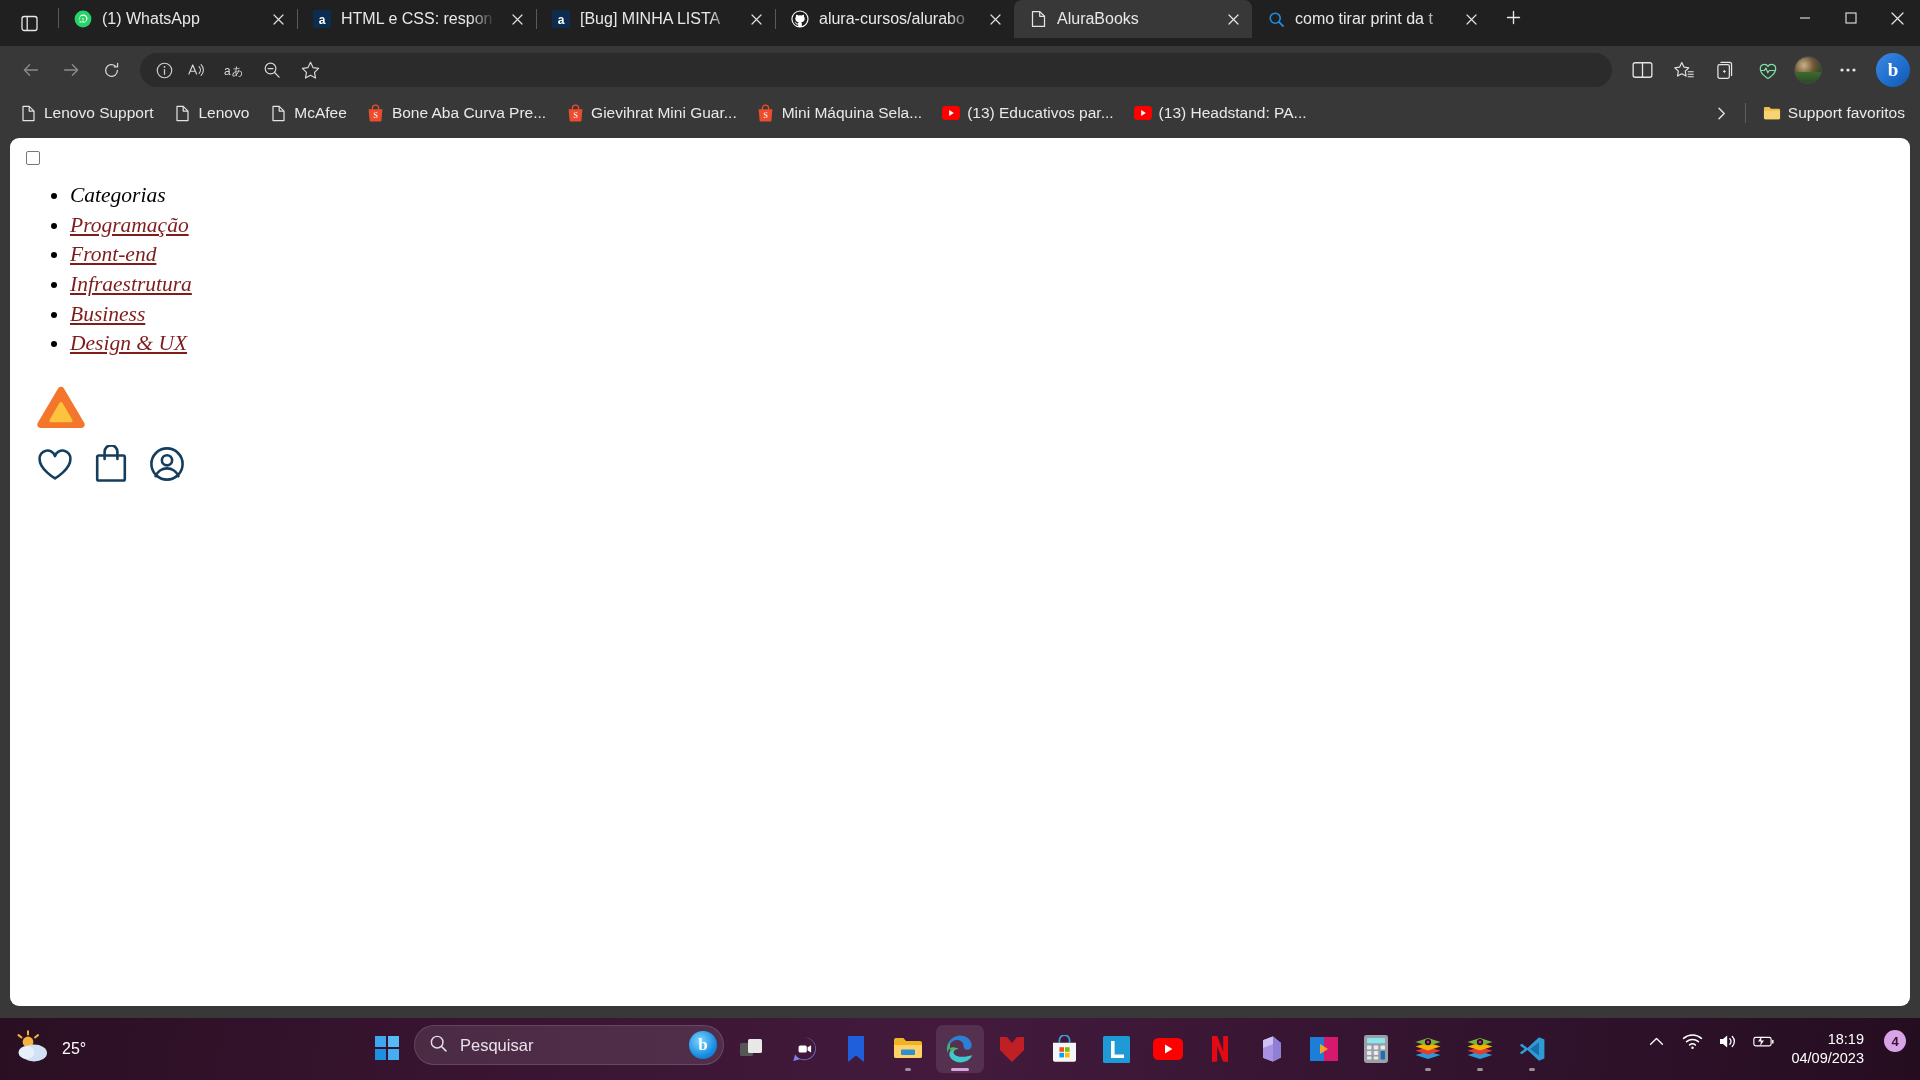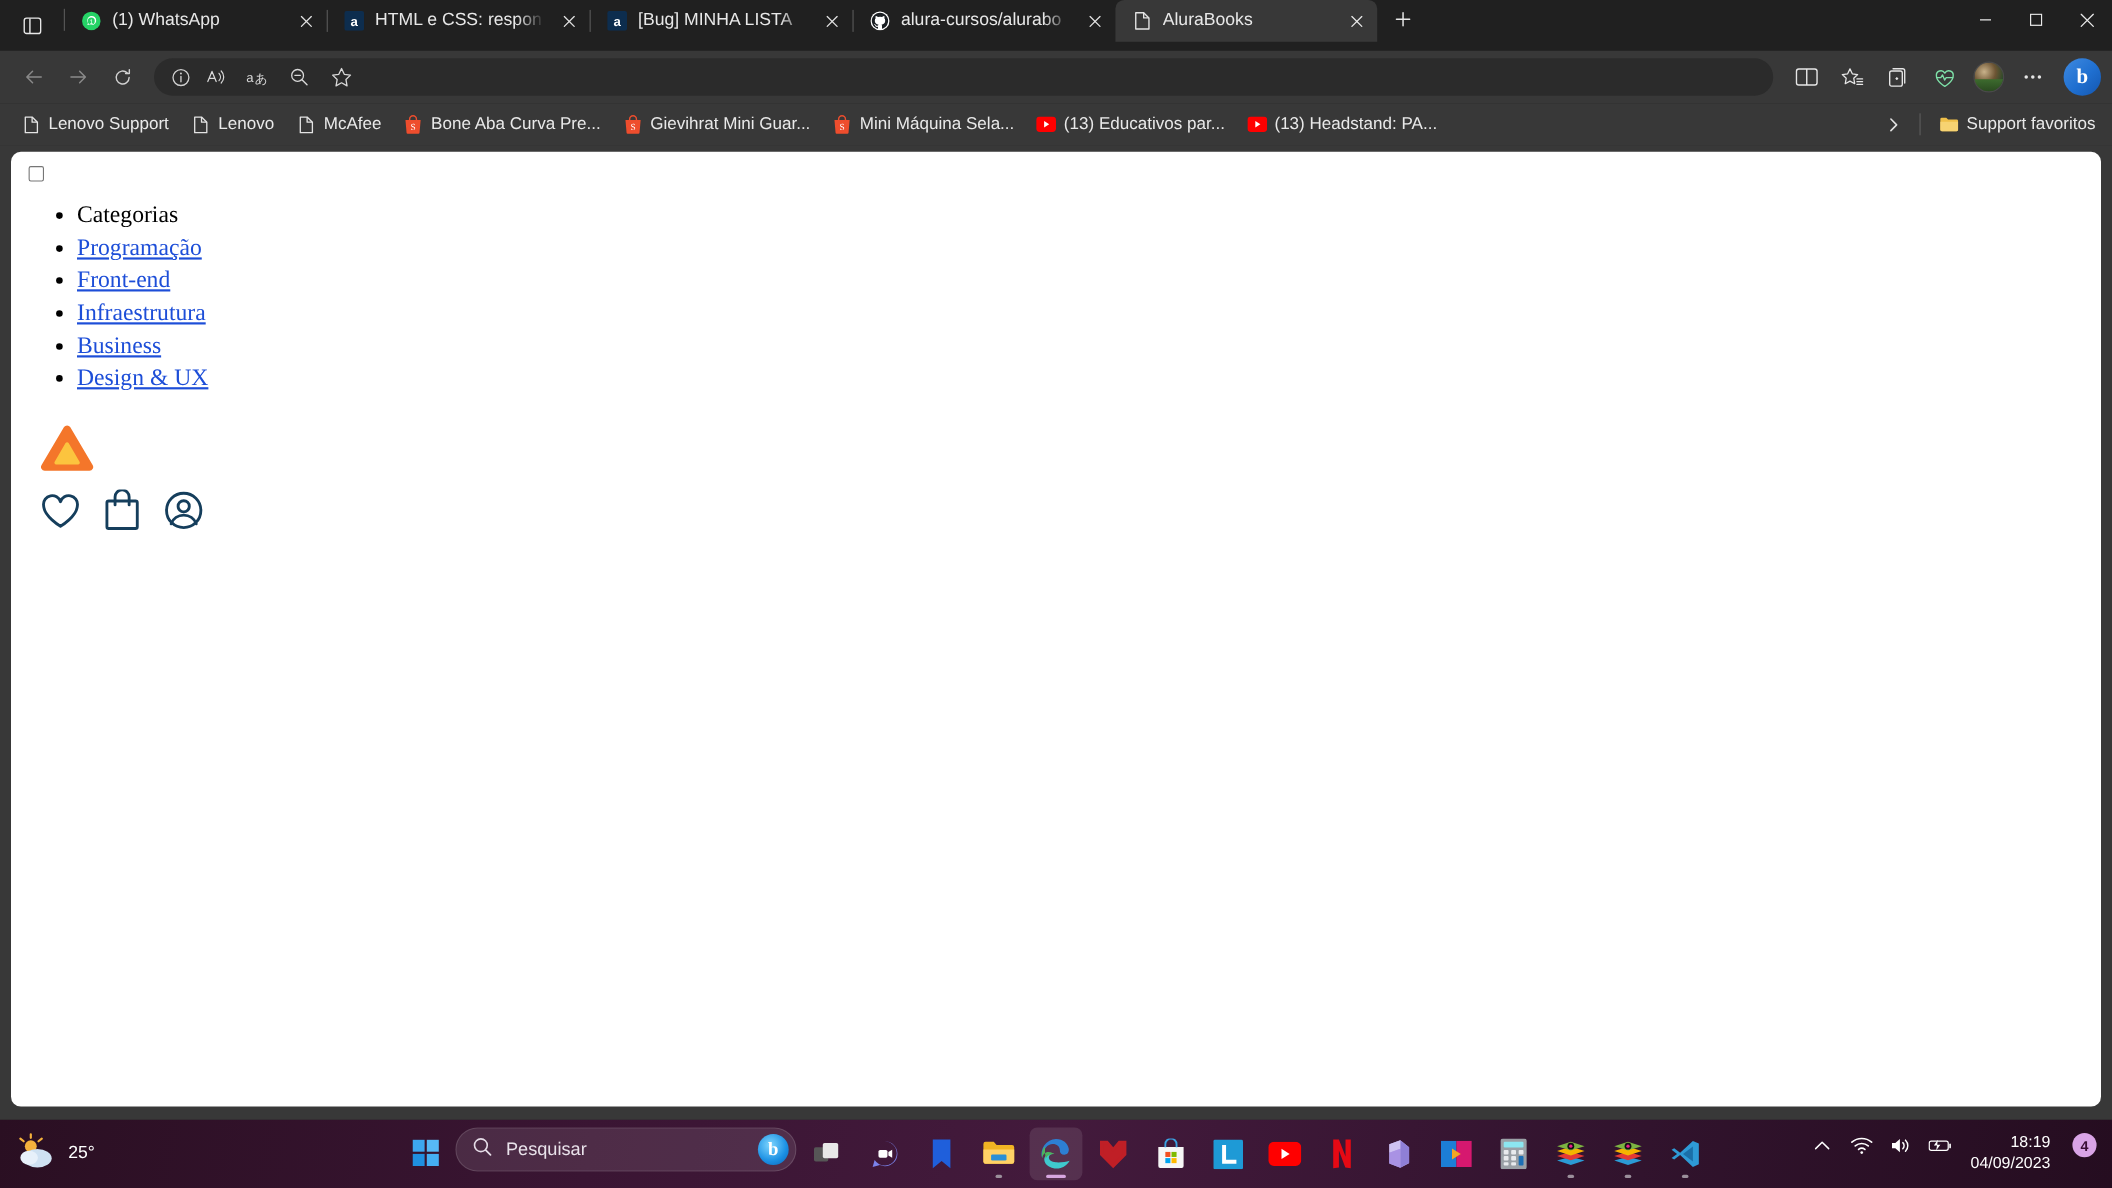--- a/index.html
+++ b/index.html
@@ -173,20 +173,21 @@
   .bm-ico { width:18px; height:18px; flex:0 0 18px; display:flex; align-items:center; justify-content:center; }
   .bm-spacer { flex:1 1 auto; }
   .bm-chev { width:30px; height:28px; display:flex; align-items:center; justify-content:center; color:#e2e2e2; }
   .bm-divider { width:1px; height:20px; background:#5d5d5d; margin:0 6px; }
 
   
   .viewport {
     flex: 1 1 auto;
     background: #383838;
     padding: 6px 10px 12px 10px;
+    font-style: italic;
   }
   .page {
     width: 100%; height: 100%;
     background: #ffffff;
     border-radius: 9px;
     overflow: hidden;
     position: relative;
     font-family: "Liberation Serif", serif;
   }
   .page-inner { padding: 8px; }
@@ -202,21 +203,21 @@
     padding-left: 52px;
     list-style: disc;
     color: #000;
   }
   .pg-list li {
     font-size: 21.5px;
     line-height: 1.38;
     font-family: "Liberation Serif", serif;
   }
   .pg-list li a {
-    color: #1d4ed8;
+    color: #7f1d1d;
     text-decoration: underline;
   }
   .pg-logo {
     margin: 26px 0 0 16px;
     width: 54px; height: 48px;
     position: relative;
   }
   .pg-icons {
     display:flex; gap: 20px;
     margin: 12px 0 0 18px;
@@ -381,20 +382,34 @@
             </svg>
         </span>
         <span class="tab-title">AluraBooks</span>
         <span class="tab-close">
           <svg width="11" height="11" viewBox="0 0 11 11">
               <path d="M1 1 L10 10 M10 1 L1 10" stroke="#e8e8e8" stroke-width="1.2" stroke-linecap="round"></path>
             </svg>
         </span>
       </div>
 
+      <div class="tab">
+        <span class="tab-favicon">
+          <svg width="17" height="17" viewBox="0 0 17 17" fill="none">
+              <circle cx="7.2" cy="7.2" r="5" stroke="#1f8ce0" stroke-width="1.6"></circle>
+              <path d="M10.9 10.9L15 15" stroke="#1f8ce0" stroke-width="1.8" stroke-linecap="round"></path>
+            </svg>
+        </span>
+        <span class="tab-title">como tirar print da t</span>
+        <span class="tab-close">
+          <svg width="11" height="11" viewBox="0 0 11 11">
+              <path d="M1 1 L10 10 M10 1 L1 10" stroke="#e0e0e0" stroke-width="1.2" stroke-linecap="round"></path>
+            </svg>
+        </span>
+      </div>
 
       <div class="newtab">
         <svg width="15" height="15" viewBox="0 0 15 15">
             <path d="M7.5 1.5v12M1.5 7.5h12" stroke="#e8e8e8" stroke-width="1.35" stroke-linecap="round"></path>
           </svg>
       </div>
     </div>
 
     <div class="wincontrols">
       <div class="wc">

